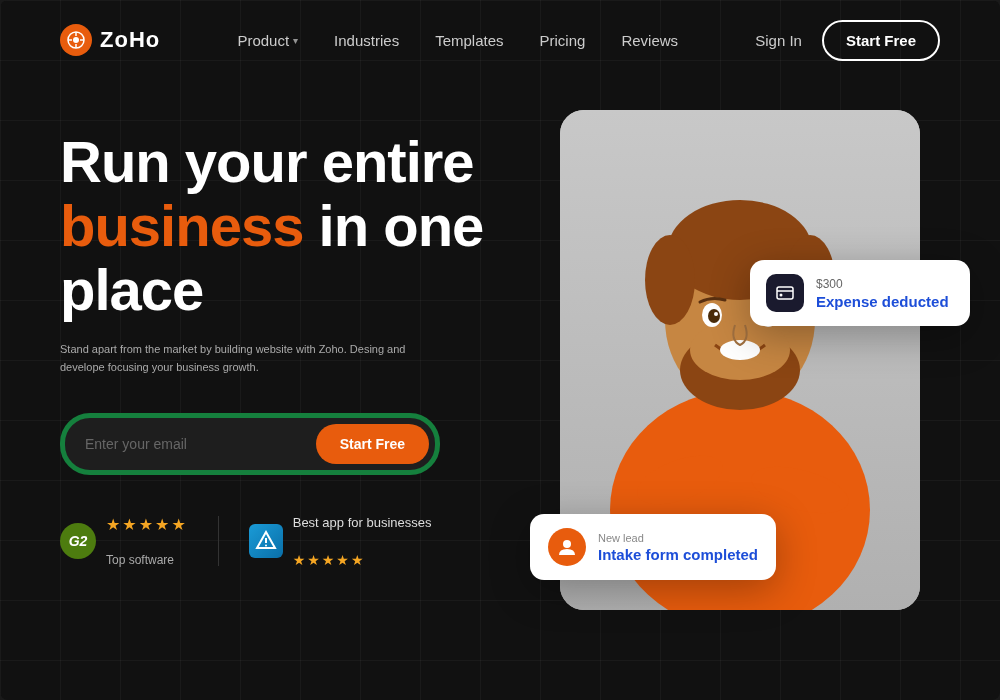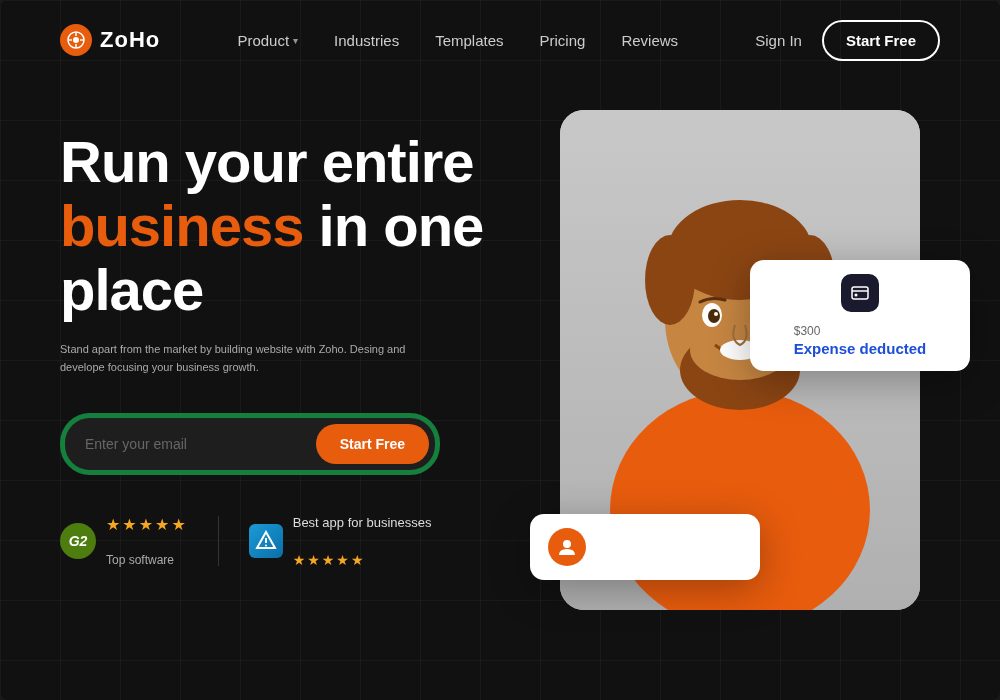--- a/index.html
+++ b/index.html
@@ -334,21 +334,20 @@
       right: -30px;
       background: white;
       border-radius: 14px;
       padding: 14px 16px;
       display: flex;
       align-items: center;
       gap: 12px;
       box-shadow: 0 10px 40px rgba(0,0,0,0.3);
       z-index: 10;
       min-width: 220px;
-      flex-direction: column;
     }
 
     .notif-icon-expense {
       width: 38px;
       height: 38px;
       background: #1a1a2e;
       border-radius: 10px;
       display: flex;
       align-items: center;
       justify-content: center;
@@ -552,16 +551,20 @@
         </div>
       </div>
 
       <div class="notification-lead">
         <div class="notif-avatar">
           <svg width="20" height="20" viewBox="0 0 20 20" fill="none">
             <circle cx="10" cy="7" r="4" fill="white"></circle>
             <path d="M2 18 Q2 12 10 12 Q18 12 18 18" fill="white"></path>
           </svg>
         </div>
+        <div class="notif-content">
+          <div class="notif-sub">New lead</div>
+          <div class="notif-title">Intake form completed</div>
+        </div>
       </div>
     </div>
   </section>
 </div>
 
 </body></html>

